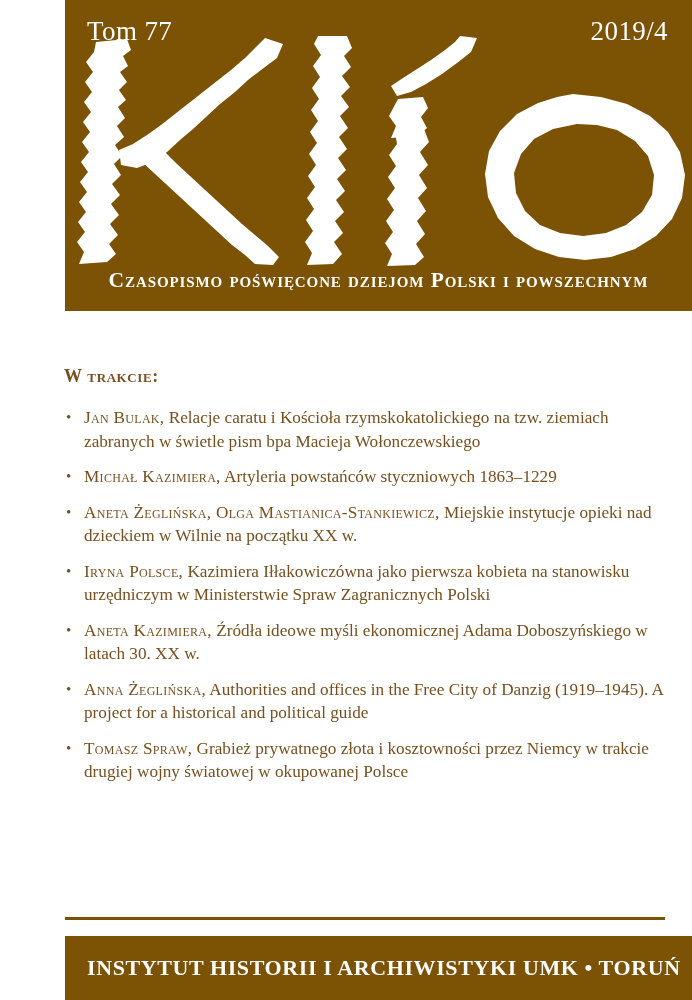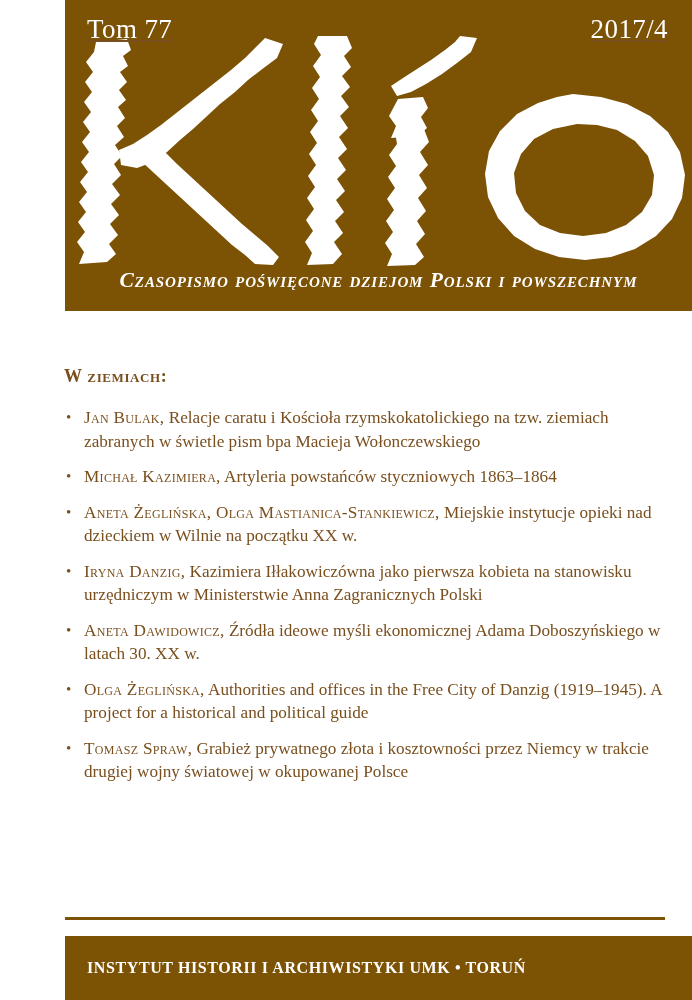--- a/index.html
+++ b/index.html
@@ -27,24 +27,23 @@
     overflow: hidden;
   }
   .vol-line {
     position: absolute;
     top: 14px;
     left: 22px;
     right: 24px;
     height: 34px;
     display: flex;
     justify-content: space-between;
-    align-items: flex-start;
+    align-items: center;
     z-index: 3;
     pointer-events: none;
-    text-decoration: underline;
   }
   .vol-line span {
     color: #ffffff;
     font-family: "Liberation Serif", "DejaVu Serif", serif;
     font-size: 27px;
     line-height: 30px;
     letter-spacing: 0.4px;
   }
 
   .logo-wrap {
@@ -64,21 +63,20 @@
     bottom: 18px;
     text-align: center;
     color: #ffffff;
     font-family: "Liberation Serif", "DejaVu Serif", serif;
     font-size: 21.5px;
     font-weight: bold;
     font-variant: small-caps;
     letter-spacing: 0.9px;
     z-index: 3;
     white-space: nowrap;
-    font-style: italic;
   }
 
   
   .contents {
     position: absolute;
     left: 64px;
     top: 366px;
     width: 600px;
   }
   .contents-heading {
@@ -134,34 +132,34 @@
     height: 64px;
     background: #7c5205;
   }
   .footer-text {
     position: absolute;
     left: 22px;
     top: 50%;
     transform: translateY(-50%);
     color: #ffffff;
     font-family: "Liberation Serif", "DejaVu Serif", serif;
-    font-size: 16px;
+    font-size: 22px;
     font-weight: bold;
     letter-spacing: 0.6px;
     white-space: nowrap;
   }
 </style>
 </head>
 <body>
 
 <div class="header-band">
 
   <div class="vol-line">
     <span>Tom 77</span>
-    <span>2017/4</span>
+    <span>2019/4</span>
   </div>
 
   <div class="logo-wrap" role="img">
     <svg viewBox="0 0 627 230" preserveAspectRatio="xMidYMid meet">
       <g fill="#ffffff">
 
         <path d="M31 6 L62 3 L66 14 L58 20 L63 30 L55 36 L62 46 L54 54 L61 64 L53 71
                  L60 82 L52 90 L59 101 L50 109 L57 120 L49 128 L56 139 L47 148
                  L55 159 L46 168 L54 179 L45 188 L53 199 L44 208 L51 218 L42 226
                  L14 228 L19 216 L12 206 L20 196 L13 186 L21 176 L14 166 L22 156
@@ -206,45 +204,45 @@
           L475 189 L495 197 L518 200 L541 197 L561 189 L577 176 L587 159
           L589 139 L583 120 L570 105 L552 94 L532 89 Z"></path>
       </g>
     </svg>
   </div>
 
   <div class="subtitle">Czasopismo poświęcone dziejom Polski i powszechnym</div>
 </div>
 
 <div class="contents">
-  <div class="contents-heading">W ziemiach:</div>
+  <div class="contents-heading">W trakcie:</div>
   <ul class="toc-list">
 
     <li class="toc-item">
       <span class="bullet">•</span><span class="toc-authors">Jan Bulak,</span><span> Relacje caratu i Kościoła rzymskokatolickiego na tzw. ziemiach zabranych w świetle pism bpa Macieja Wołonczewskiego</span>
     </li>
 
     <li class="toc-item">
-      <span class="bullet">•</span><span class="toc-authors">Michał Kazimiera,</span><span> Artyleria powstańców styczniowych 1863–1864</span>
+      <span class="bullet">•</span><span class="toc-authors">Michał Kazimiera,</span><span> Artyleria powstańców styczniowych 1863–1229</span>
     </li>
 
     <li class="toc-item">
       <span class="bullet">•</span><span class="toc-authors">Aneta Żeglińska, Olga Mastianica-Stankiewicz,</span><span> Miejskie instytucje opieki nad dzieckiem w Wilnie na początku XX w.</span>
     </li>
 
     <li class="toc-item">
-      <span class="bullet">•</span><span class="toc-authors">Iryna Danzig,</span><span> Kazimiera Iłłakowiczówna jako pierwsza kobieta na stanowisku urzędniczym w Ministerstwie Anna Zagranicznych Polski</span>
-    </li>
-
-    <li class="toc-item">
-      <span class="bullet">•</span><span class="toc-authors">Aneta Dawidowicz,</span><span> Źródła ideowe myśli ekonomicznej Adama Doboszyńskiego w latach 30. XX w.</span>
-    </li>
-
-    <li class="toc-item">
-      <span class="bullet">•</span><span class="toc-authors">Olga Żeglińska,</span><span> Authorities and offices in the Free City of Danzig (1919–1945). A project for a historical and political guide</span>
+      <span class="bullet">•</span><span class="toc-authors">Iryna Polsce,</span><span> Kazimiera Iłłakowiczówna jako pierwsza kobieta na stanowisku urzędniczym w Ministerstwie Spraw Zagranicznych Polski</span>
+    </li>
+
+    <li class="toc-item">
+      <span class="bullet">•</span><span class="toc-authors">Aneta Kazimiera,</span><span> Źródła ideowe myśli ekonomicznej Adama Doboszyńskiego w latach 30. XX w.</span>
+    </li>
+
+    <li class="toc-item">
+      <span class="bullet">•</span><span class="toc-authors">Anna Żeglińska,</span><span> Authorities and offices in the Free City of Danzig (1919–1945). A project for a historical and political guide</span>
     </li>
 
     <li class="toc-item">
       <span class="bullet">•</span><span class="toc-authors">Tomasz Spraw,</span><span> Grabież prywatnego złota i kosztowności przez Niemcy w trakcie drugiej wojny światowej w okupowanej Polsce</span>
     </li>
 
   </ul>
 </div>
 
 <div class="footer-rule"></div>

